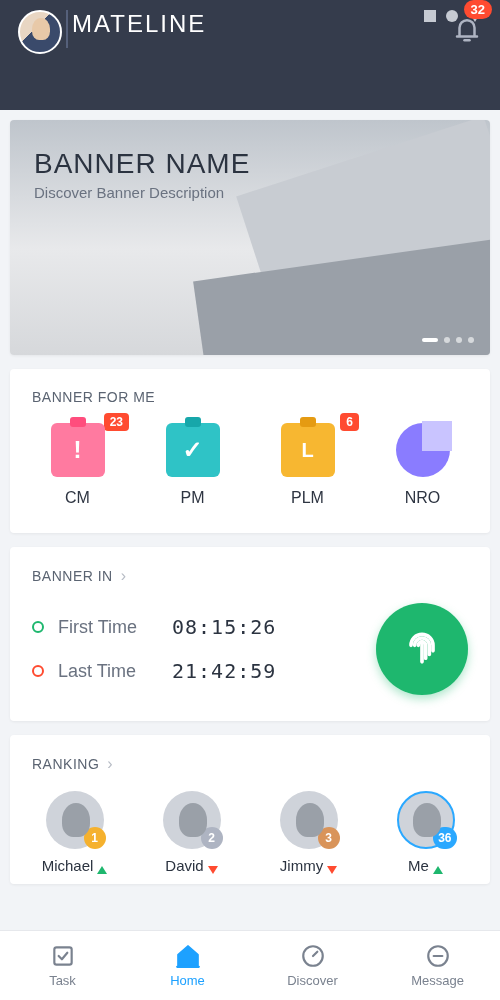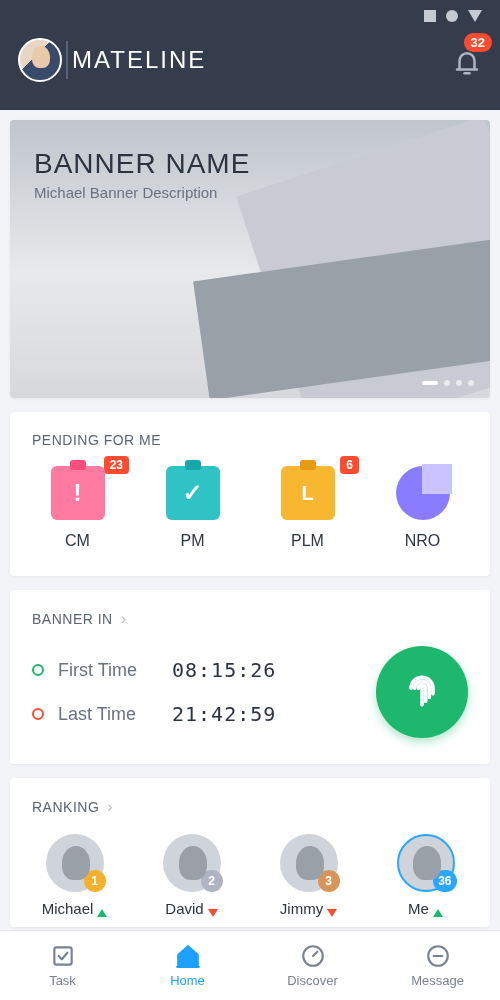--- a/index.html
+++ b/index.html
@@ -3,34 +3,34 @@
 <meta charset="utf-8">
 <style>
   * { box-sizing: border-box; margin: 0; padding: 0; }
   html, body { width: 500px; height: 1000px; font-family: -apple-system, "Helvetica Neue", Arial, sans-serif; background:#f2f4f7; overflow:hidden; }
   
   .header { background:#353c4c; height:110px; padding:0 18px; position:relative; }
   .status-icons { position:absolute; top:10px; right:18px; display:flex; gap:10px; align-items:center; }
   .status-icons .sq { width:12px; height:12px; background:#c6cad2; }
   .status-icons .ci { width:12px; height:12px; background:#c6cad2; border-radius:50%; }
   .status-icons .tri { width:0; height:0; border-left:7px solid transparent; border-right:7px solid transparent; border-top:12px solid #c6cad2; }
-  .header-main { display:flex; align-items:center; height:100%; gap:4px; padding-top:10px;}
+  .header-main { display:flex; height:100%; gap:4px; padding-top:10px;}
   .avatar { width:44px; height:44px; border-radius:50%; background:linear-gradient(135deg,#e8d6c3 40%,#3a4a6b 40%); border:2px solid #fff; position:relative; overflow:hidden;}
   .avatar::after{content:"";position:absolute;left:12px;top:6px;width:18px;height:22px;background:#e8c9a8;border-radius:50% 50% 40% 40%;}
   .vline { width:2px; height:38px; background:#55607a; }
   .app-title { color:#fff; font-size:24px; letter-spacing:2px; font-weight:300; }
   .bell-wrap { margin-left:auto; position:relative; padding-top:4px;}
   .bell { width:30px; height:30px; display:block; }
   .bell path, .bell line { stroke:#aeb4c2; stroke-width:2; fill:none; stroke-linecap:round; }
   .bell-badge { position:absolute; top:-10px; right:-10px; background:#ff4b30; color:#fff; font-size:13px; font-weight:600; border-radius:12px; padding:2px 7px; }
   
   .content { padding:10px 10px 0 10px; height:calc(1000px - 110px - 70px); overflow:hidden; }
   .card { background:#fff; border-radius:4px; box-shadow:0 1px 3px rgba(0,0,0,.06); margin-bottom:14px; }
   
-  .banner { height:278px; position:relative; overflow:hidden; background:linear-gradient(180deg,#bfc5cc 0%,#e8e9eb 55%,#d6d8db 100%); }
+  .banner { height:235px; position:relative; overflow:hidden; background:linear-gradient(180deg,#bfc5cc 0%,#e8e9eb 55%,#d6d8db 100%); }
   .banner-title { position:absolute; left:24px; top:28px; font-size:28px; color:#2b3340; letter-spacing:1px; font-weight:400;}
   .banner-sub { position:absolute; left:24px; top:64px; font-size:15px; color:#6a7280; }
   .dots { position:absolute; right:16px; bottom:12px; display:flex; gap:6px; align-items:center;}
   .dots span { width:6px; height:6px; border-radius:50%; background:rgba(255,255,255,.6);}
   .dots span.active { width:16px; height:4px; border-radius:2px; background:#fff;}
   .bshape1{position:absolute;right:-40px;top:30px;width:260px;height:260px;background:#c8ccd2;transform:rotate(-18deg);}
   .bshape2{position:absolute;right:-10px;top:140px;width:300px;height:120px;background:#9aa0a8;transform:rotate(-8deg);}
   
   .sec-title { font-size:14px; color:#5b6472; padding:20px 22px 18px; letter-spacing:.5px; display:flex; align-items:center; gap:6px;}
   .chev { color:#b7bcc5; font-size:16px; margin-left:2px;}
@@ -106,32 +106,32 @@
     </div>
   </div>
 </div>
 
 <div class="content">
 
   <div class="card banner">
     <div class="bshape1"></div>
     <div class="bshape2"></div>
     <div class="banner-title">BANNER NAME</div>
-    <div class="banner-sub">Michael Banner Description</div>
+    <div class="banner-sub">Discover Banner Description</div>
     <div class="dots">
       <span class="active"></span>
         <span></span>
         <span></span>
         <span></span>
     </div>
   </div>
 
   <div class="card">
     <div class="sec-title">
-      <span>PENDING FOR ME</span>
+      <span>BANNER FOR ME</span>
     </div>
     <div class="pending-grid">
       <div class="p-item">
         <span class="p-badge">23</span>
         <div class="p-icon pink">
             <span class="clip"></span>
             <span class="mark">!</span>
           </div>
         <div class="p-label">CM</div>
       </div>

